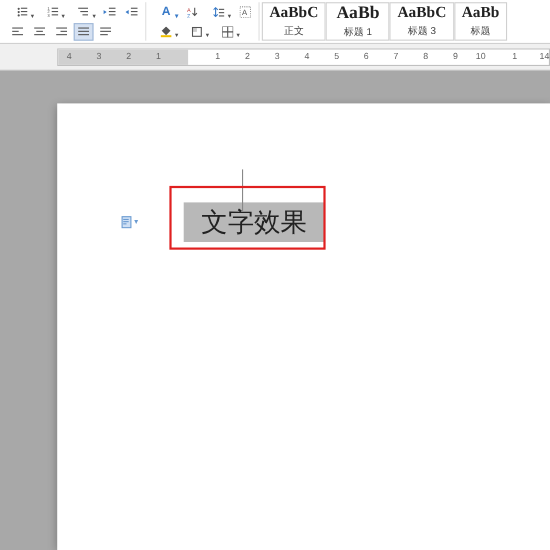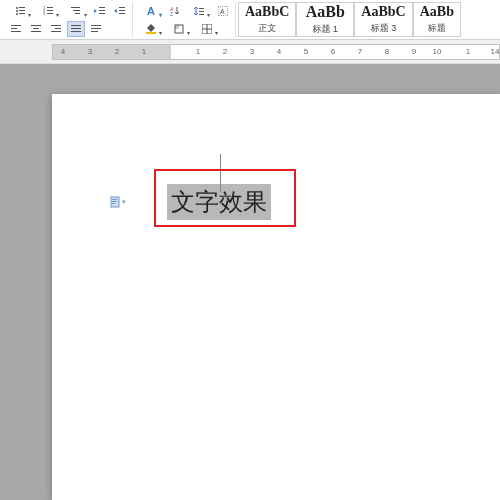--- a/index.html
+++ b/index.html
@@ -127,21 +127,21 @@
       width: 100%;
       height: 100%;
       box-shadow: 0 2px 8px rgba(0,0,0,0.3);
       position: relative;
       padding: 90px 0 0 115px;
     }
     .doc-text {
       font-size: 24px;
       font-family: "SimSun", serif;
       background: #b8b8b8;
-      padding: 2px 4px;
+      padding: 2px 16px;
       display: inline-block;
       color: #222;
     }
     .red-box {
       position: absolute;
       border: 2px solid #e02020;
       left: 102px;
       top: 75px;
       width: 142px;
       height: 58px;

